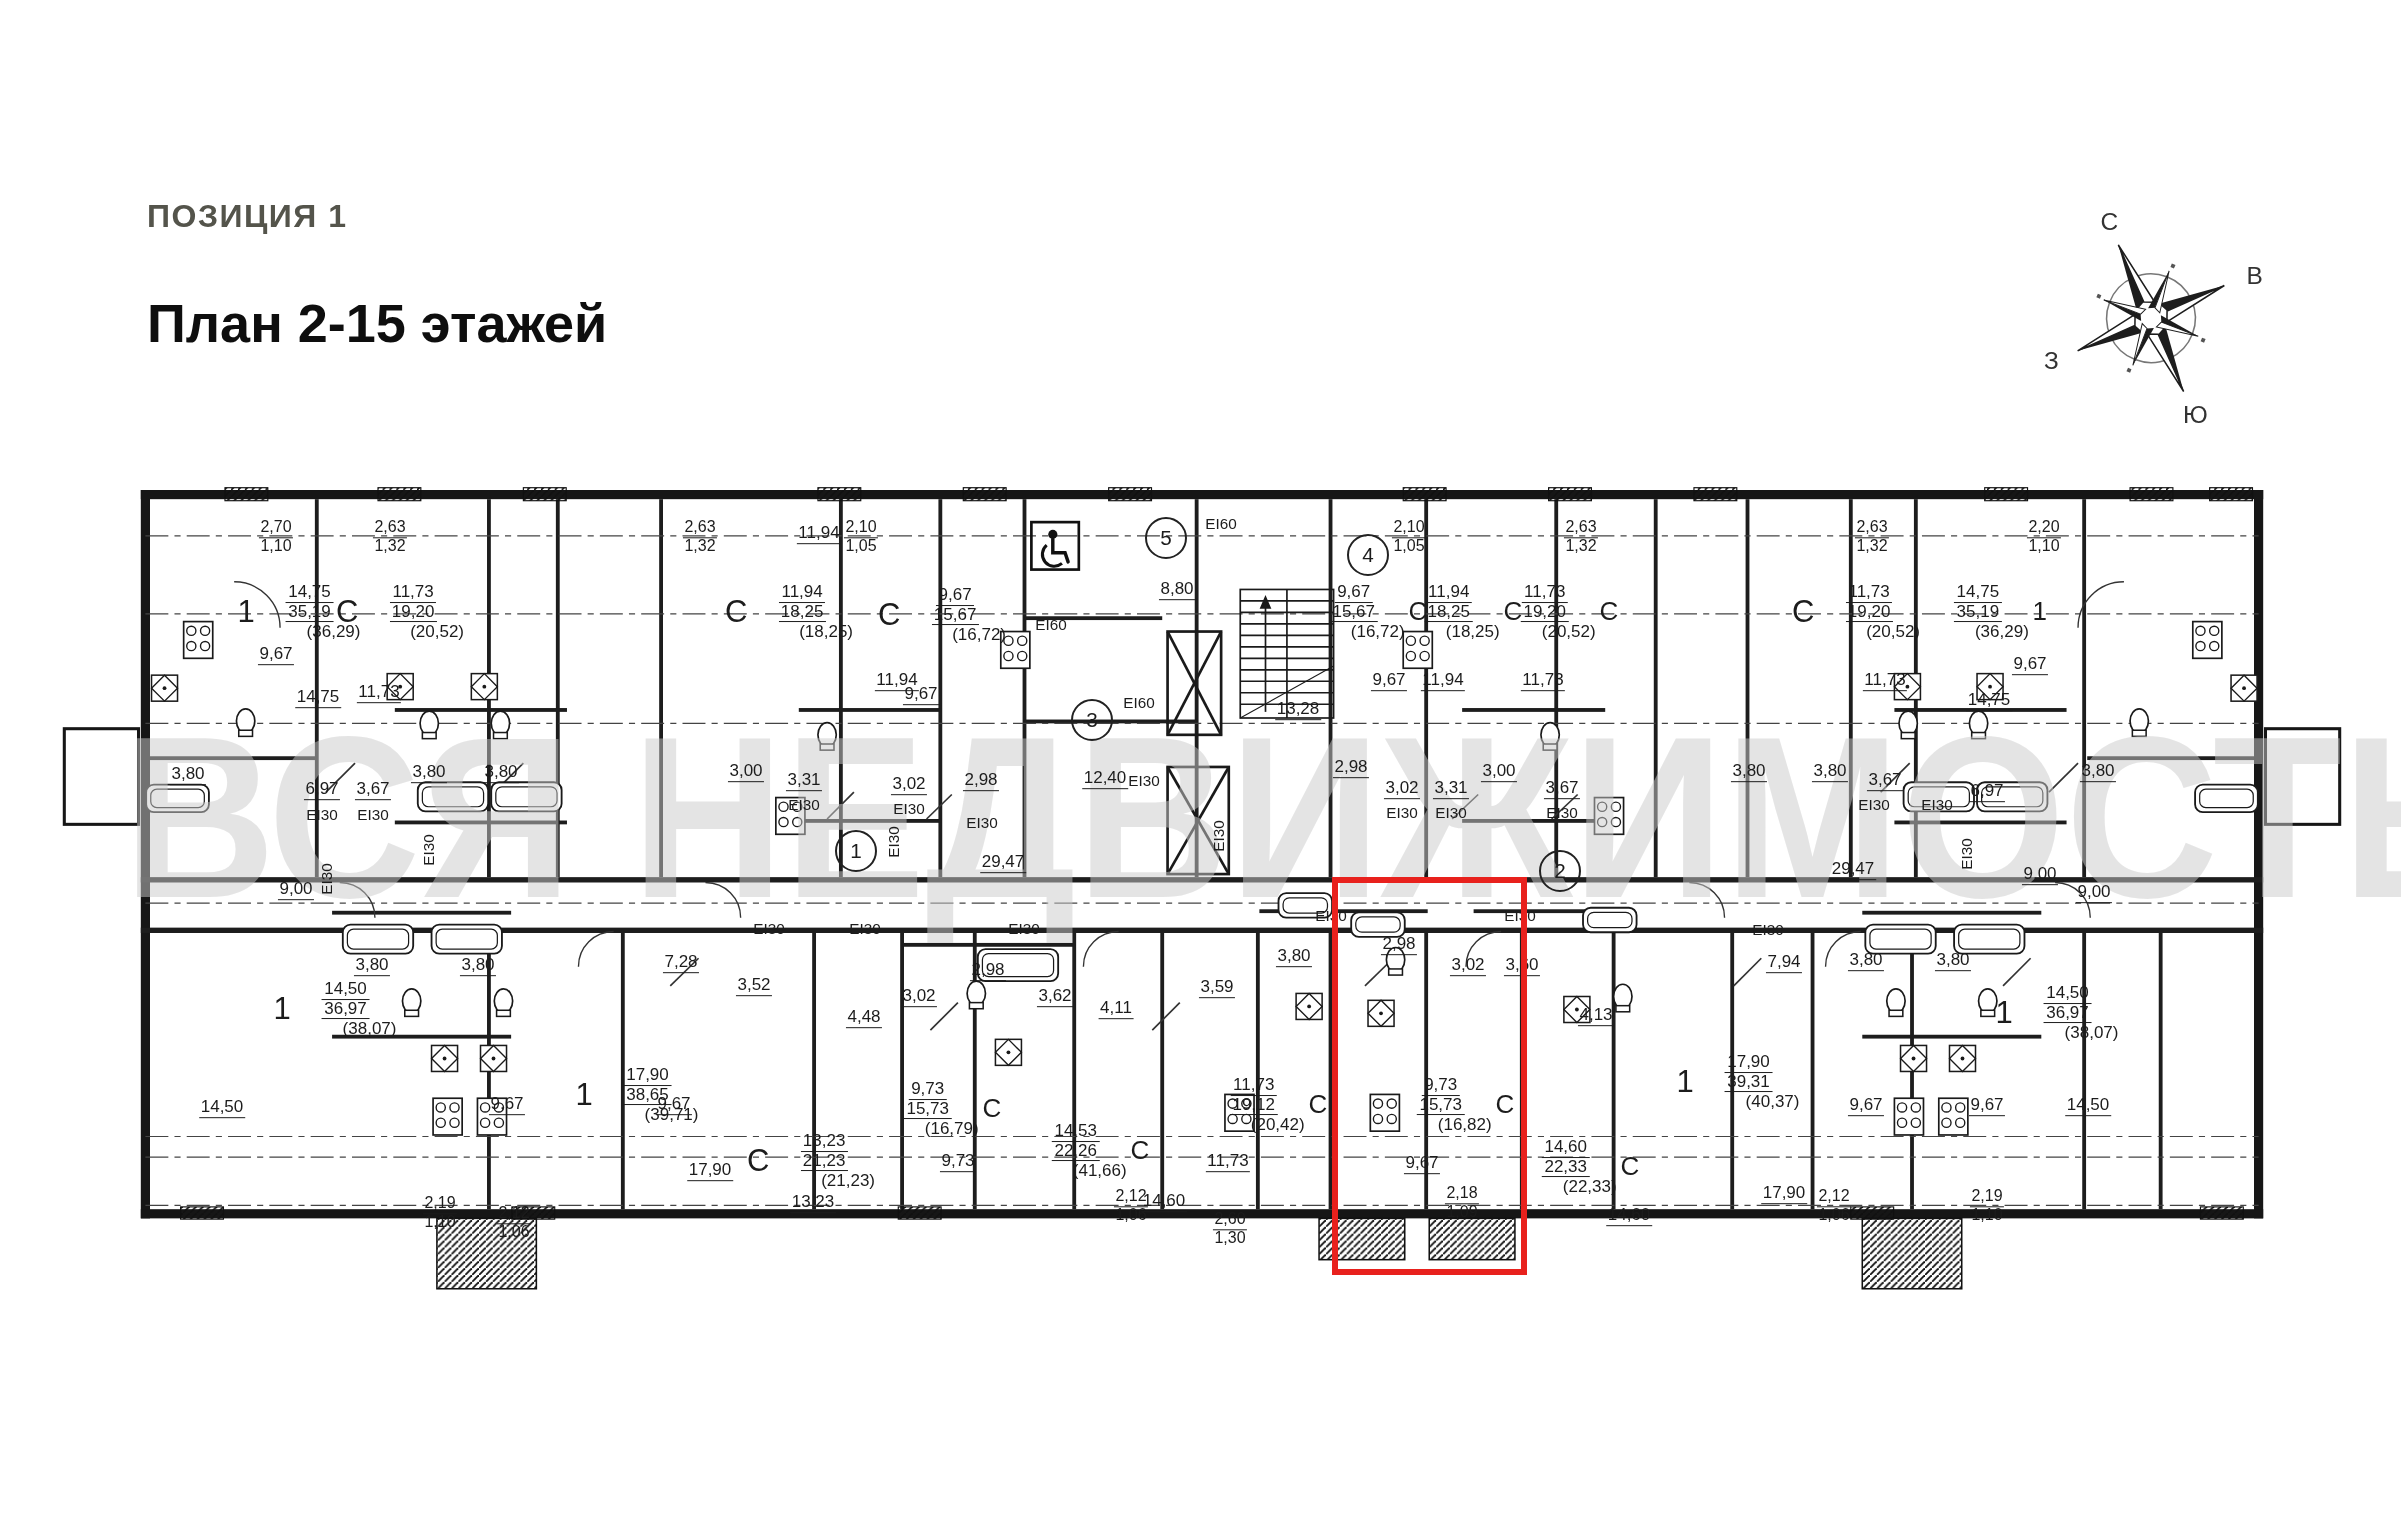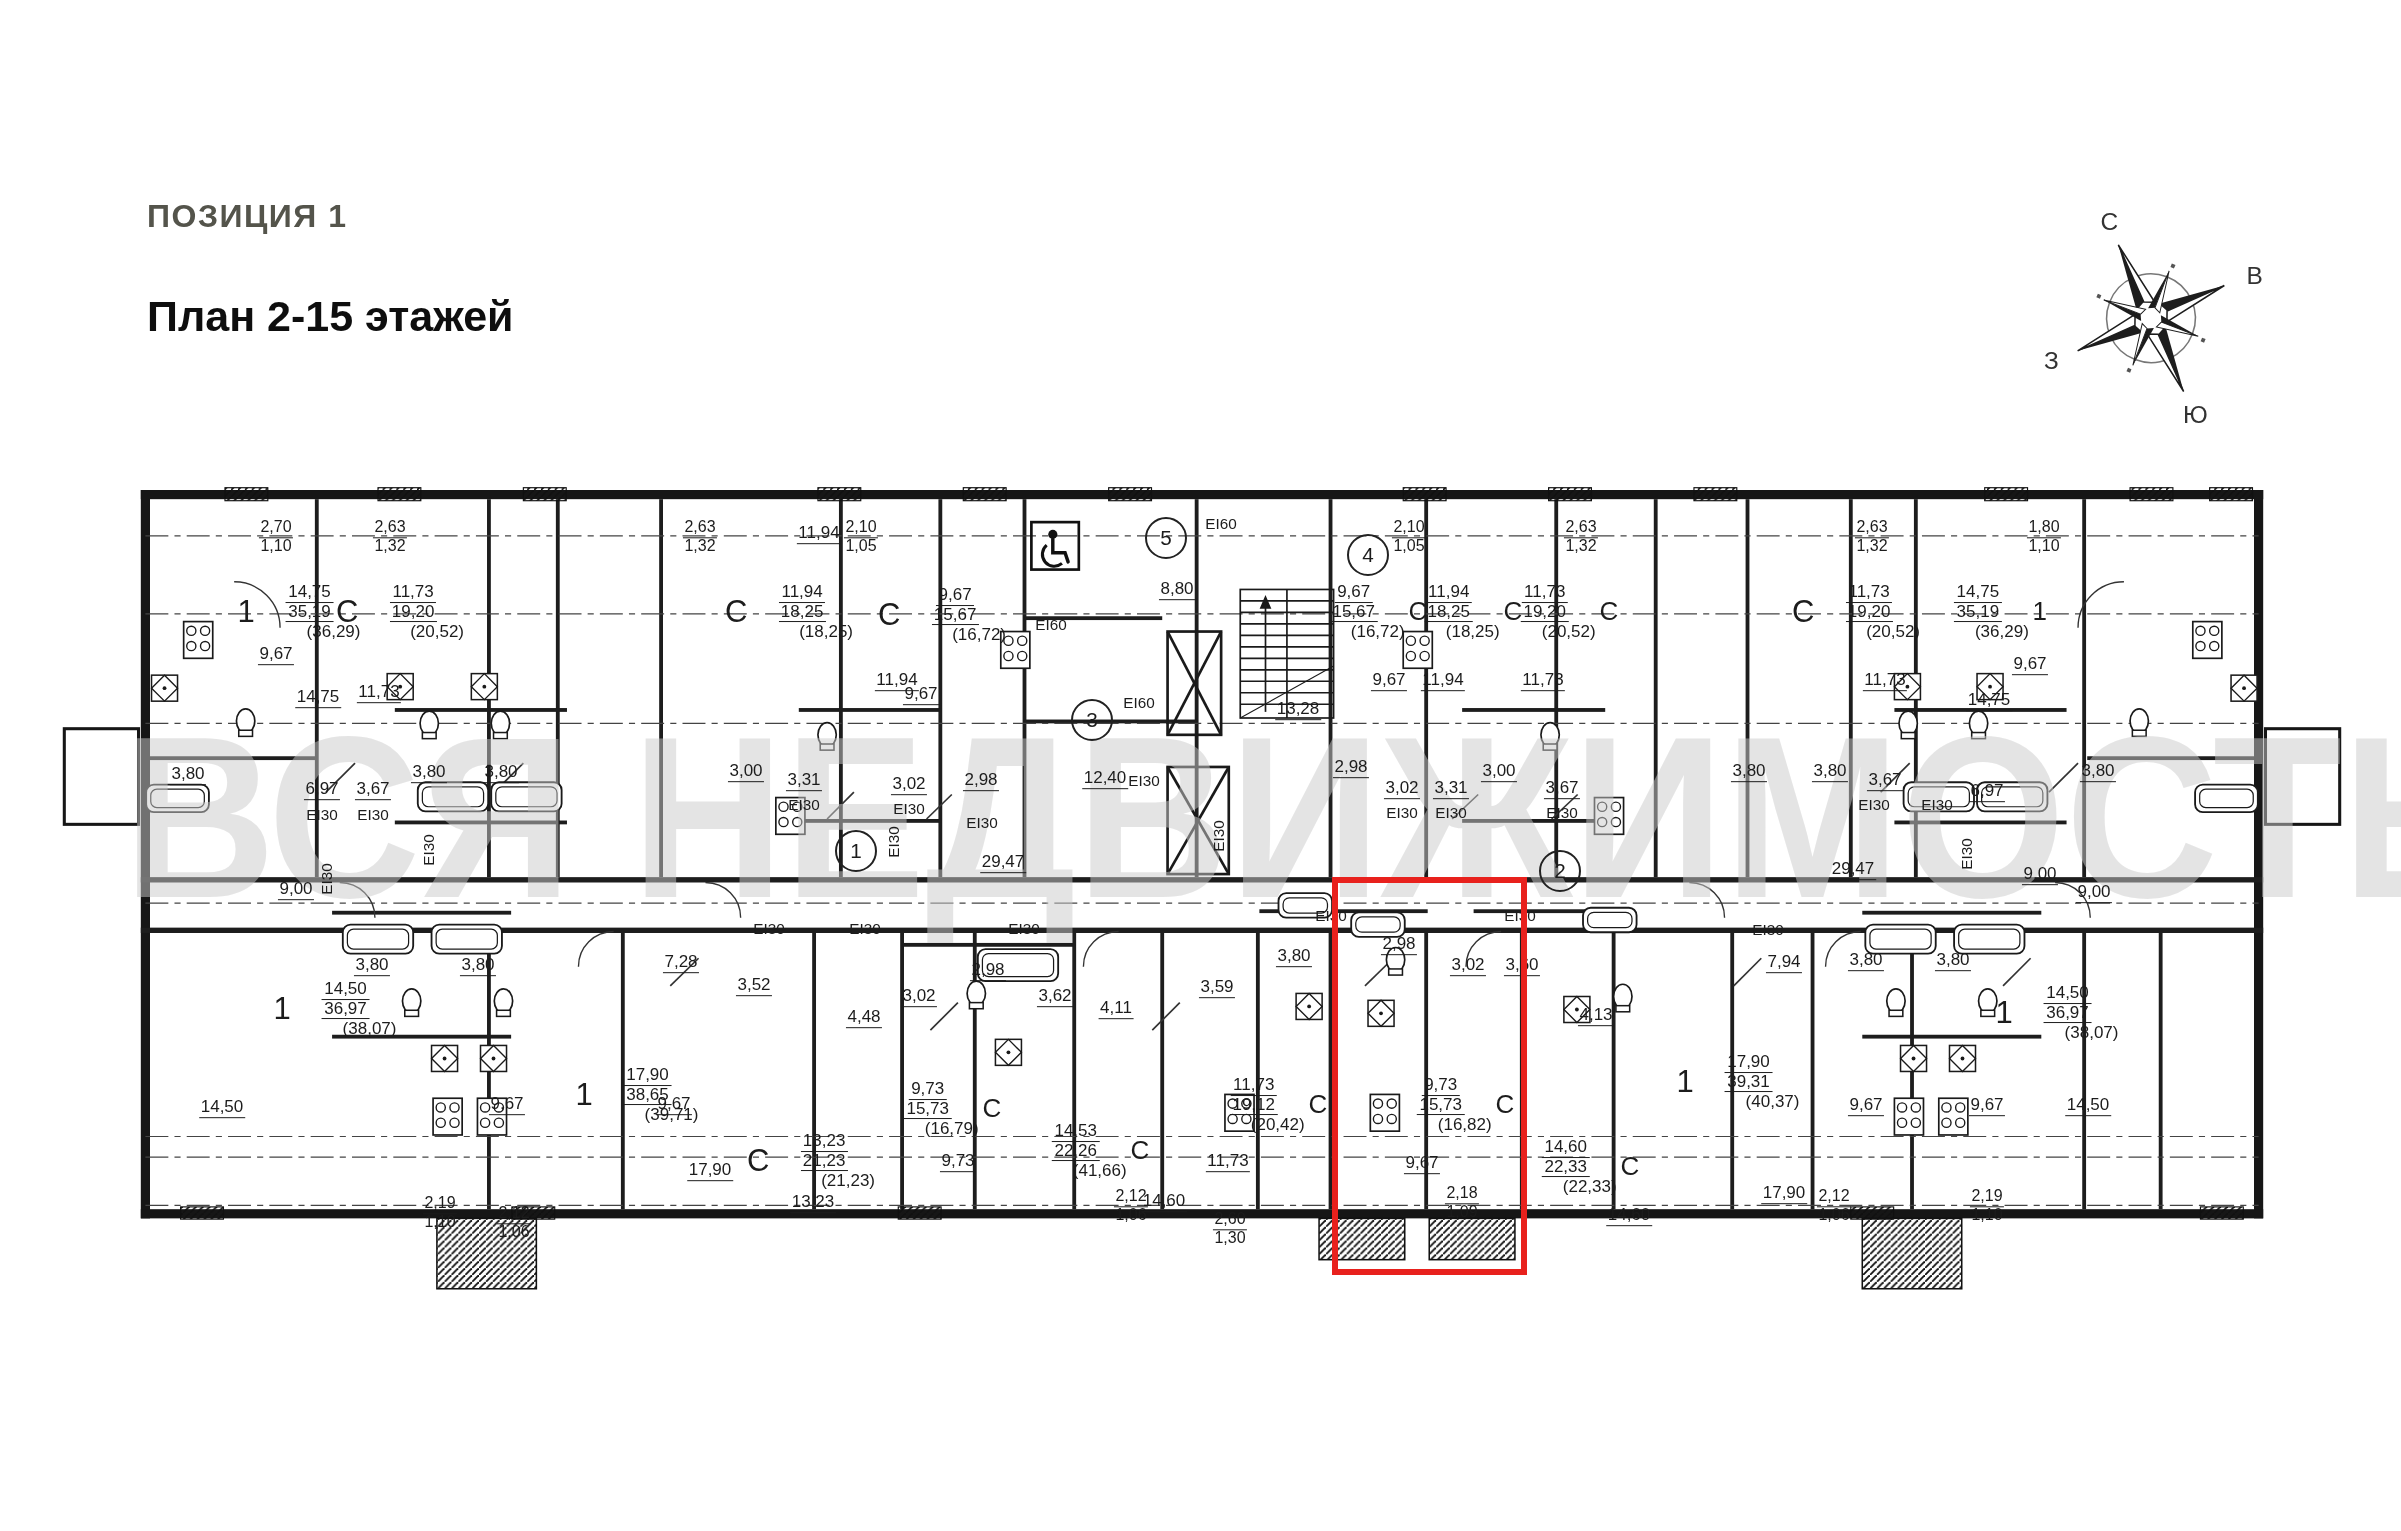--- a/index.html
+++ b/index.html
@@ -1,21 +1,21 @@
 <!DOCTYPE html>
 <html style="font-size:12.2px"><head>
 <meta charset="utf-8">
 <style>
   html,body{margin:0;padding:0;background:#fff;}
   .page{position:relative;width:2401px;height:1531px;background:#ffffff;overflow:hidden;
         font-family:"Liberation Sans",sans-serif;color:#1c1c1c;}
   
   .title{position:absolute;left:147px;top:198px;font-size:32px;font-weight:bold;
          color:#54544b;letter-spacing:1.5px;}
-  .subtitle{position:absolute;left:147px;top:292px;font-size:43px;font-weight:bold;color:#0e0e0e;}
+  .subtitle{position:absolute;left:147px;top:292px;font-size:54px;font-weight:bold;color:#0e0e0e;}
   
   #compass{position:absolute;left:2021px;top:184px;}
   #compass text{font-size:32px;fill:#333;font-family:"Liberation Sans",sans-serif;}
   
   #plan{position:absolute;left:134px;top:490px;width:2136px;height:811px;}
   #plansvg{position:absolute;left:0;top:0;overflow:visible;z-index:1;}
   #wm{position:absolute;left:-11.5px;top:195px;width:2159px;z-index:2;
       font-size:230px;font-weight:bold;color:#cbcbcb;opacity:.5;white-space:nowrap;
       transform:scaleX(.92);transform-origin:left top;letter-spacing:0px;pointer-events:none;}
   #labels{position:absolute;left:0;top:0;width:100%;height:100%;z-index:3;}
@@ -553,21 +553,21 @@
         </div>
         <div class="dim2" style="left: 1447px; top: 47px;">
           <div class="a">2,63</div>
           <div class="b">1,32</div>
         </div>
         <div class="dim2" style="left: 1738px; top: 47px;">
           <div class="a">2,63</div>
           <div class="b">1,32</div>
         </div>
         <div class="dim2" style="left: 1910px; top: 47px;">
-          <div class="a">1,80</div>
+          <div class="a">2,20</div>
           <div class="b">1,10</div>
         </div>
         <div class="dim" style="left: 142px; top: 165px;">9,67</div>
         <div class="dim" style="left: 184px; top: 208px;">14,75</div>
         <div class="dim" style="left: 245px; top: 203px;">11,73</div>
         <div class="dim" style="left: 54px; top: 285px;">3,80</div>
         <div class="dim" style="left: 295px; top: 283px;">3,80</div>
         <div class="dim" style="left: 367px; top: 283px;">3,80</div>
         <div class="dim" style="left: 188px; top: 300px;">6,97</div>
         <div class="fire" style="left: 188px; top: 325px;">EI30</div>

